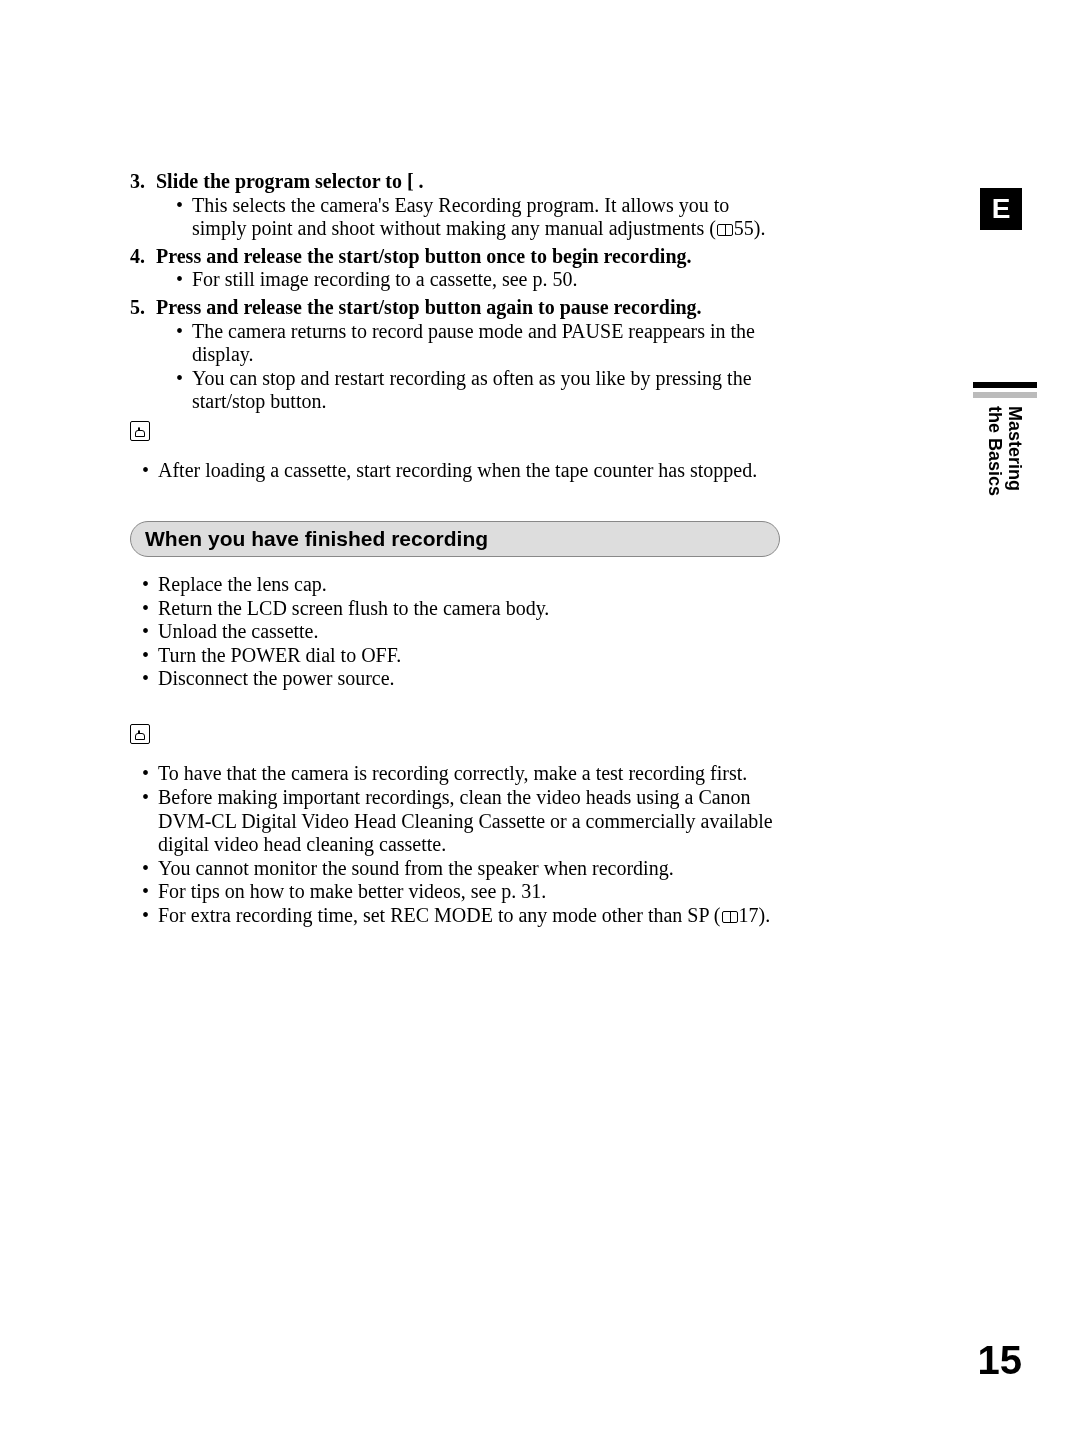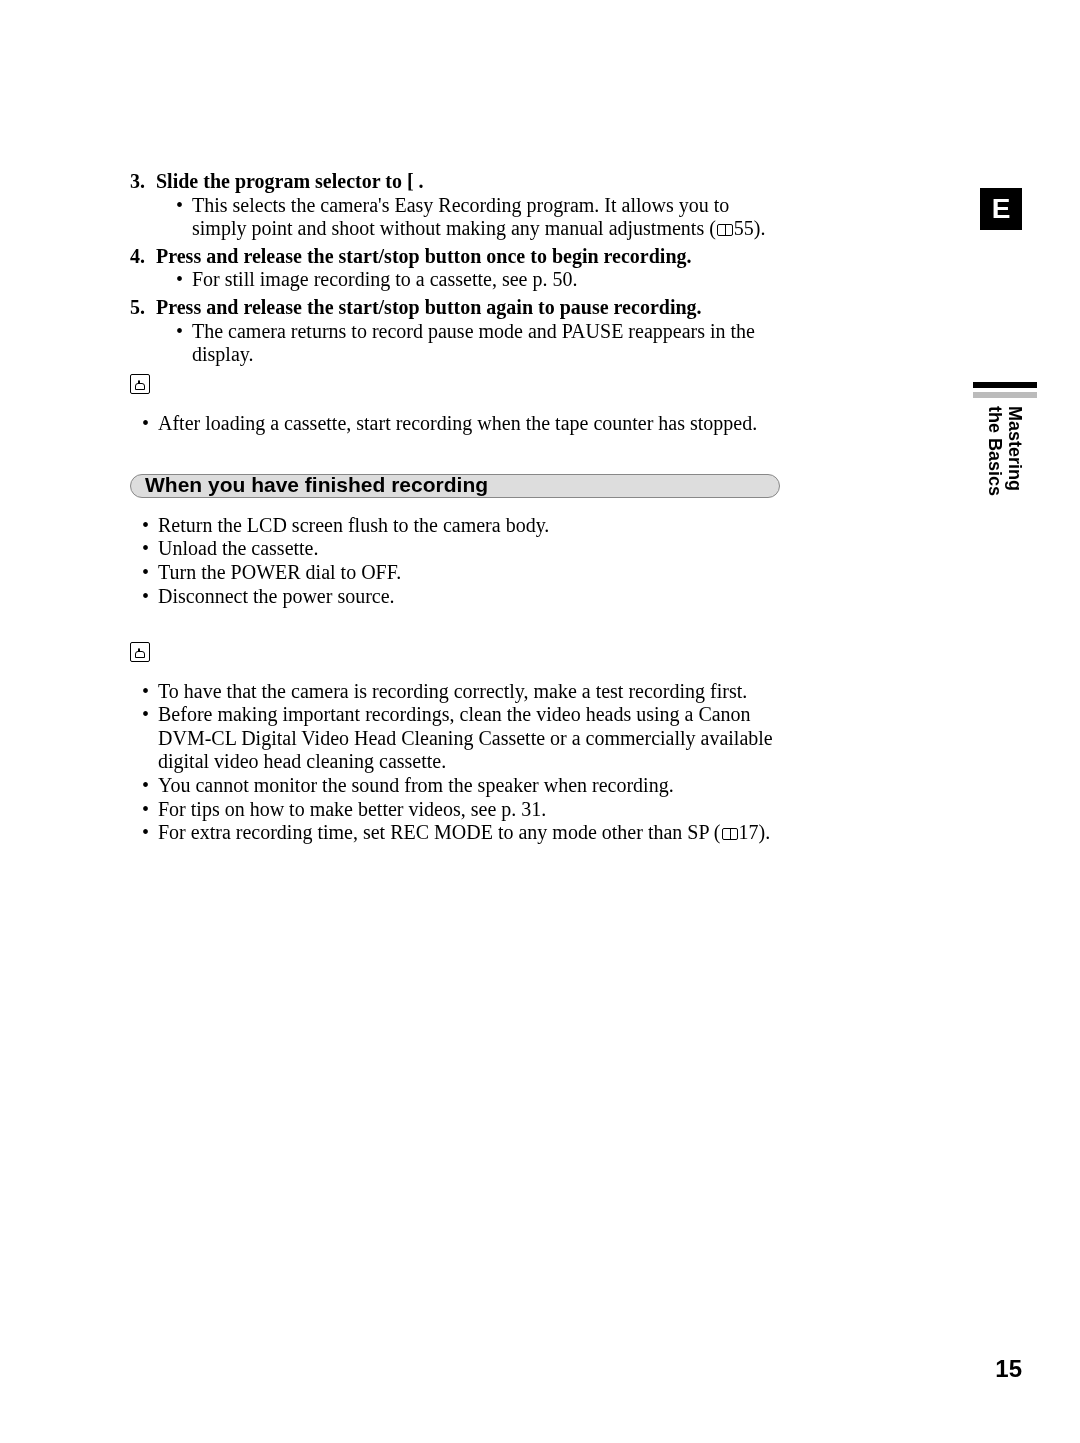--- a/index.html
+++ b/index.html
@@ -160,39 +160,39 @@
     position: absolute;
     left: 50%;
     top: -1px;
     bottom: -1px;
     width: 1px;
     background: #000;
   }
   .section-box {
     margin-top: 38px;
     margin-bottom: 10px;
-    height: 24px;
+    height: 36px;
     border: 1px solid #888;
     border-radius: 18px;
     background: #ddd;
     display: flex;
     align-items: center;
     padding-left: 14px;
     font-family: Arial, Helvetica, sans-serif;
     font-weight: bold;
     font-size: 21px;
     box-sizing: border-box;
   }
   .page-num {
     position: absolute;
     right: 58px;
     bottom: 60px;
     font-family: Arial, Helvetica, sans-serif;
     font-weight: bold;
-    font-size: 24px;
+    font-size: 40px;
     margin-top: 17px;
   }
   .note-block { margin-top: 2px; }
   .side-label-v {
     writing-mode: vertical-rl;
     display: inline-block;
     font-family: Arial, Helvetica, sans-serif;
     font-weight: bold;
     font-size: 18px;
     line-height: 20px;
@@ -245,38 +245,42 @@
 
       <li>
         <div class="step-head">
           <span class="step-num"></span>
           <span class="step-title">Press and release the start/stop button again to pause recording.</span>
         </div>
         <ul class="sub">
           <li>
             <span>The camera returns to record pause mode and PAUSE reappears in the display.</span>
           </li>
+          <li>
+            <span>You can stop and restart recording as often as you like by pressing the start/stop button.</span>
+          </li>
         </ul>
       </li>
     </ol>
 
     <div class="note-block">
       <span class="note-icon"></span>
       <ul class="toplevel">
         <li>
           <span>After loading a cassette, start recording when the tape counter has stopped.</span>
         </li>
       </ul>
     </div>
 
     <div class="section-box">
       <span>When you have finished recording</span>
     </div>
 
     <ul class="toplevel">
+      <li><span>Replace the lens cap.</span></li>
       <li><span>Return the LCD screen flush to the camera body.</span></li>
       <li><span>Unload the cassette.</span></li>
       <li><span>Turn the POWER dial to OFF.</span></li>
       <li><span>Disconnect the power source.</span></li>
     </ul>
 
     <div style="height:28px"></div>
 
     <div class="note-block">
       <span class="note-icon"></span>

